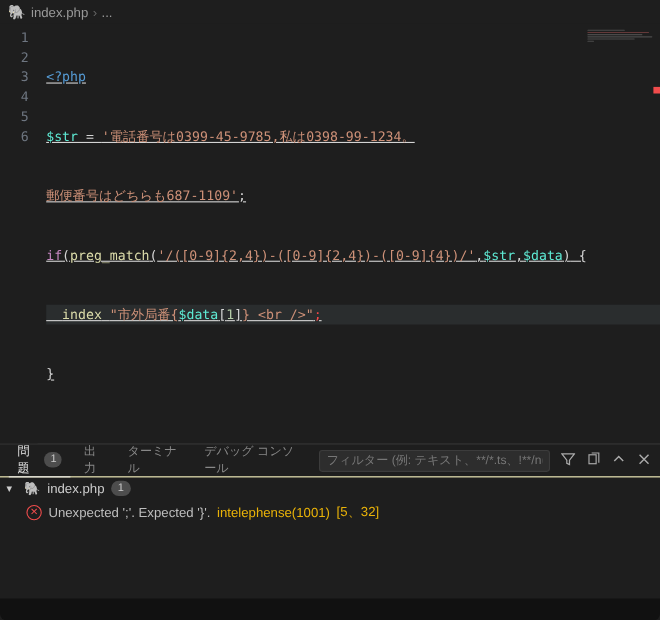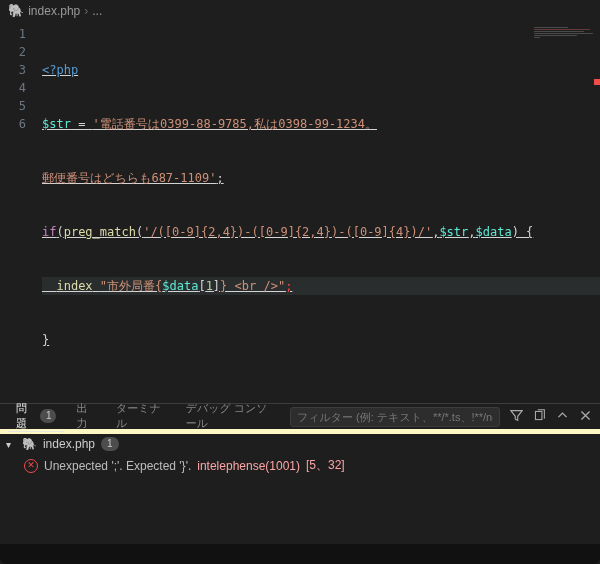--- a/index.html
+++ b/index.html
@@ -85,21 +85,21 @@
     height: 168px;
     display: flex;
     flex-direction: column;
   }
   .panel-tabs {
     display: flex;
     align-items: center;
     height: 30px;
     padding: 0 8px;
     gap: 4px;
-    border-bottom: 5px solid #fef9c3;
+    border-bottom: 1px solid #fef9c3;
   }
   .ptab {
     color: #888;
     padding: 0 8px;
     height: 30px;
     display: flex;
     align-items: center;
     gap: 6px;
     font-size: 11px;
     border-bottom: 1px solid transparent;
@@ -149,21 +149,21 @@
     padding: 3px 6px 3px 24px;
     color: #bdbdbd;
   }
   .err-icon {
     width: 14px; height: 14px; border-radius: 50%;
     border: 1.4px solid #f14c4c;
     display: inline-flex; align-items: center; justify-content: center;
     color: #f14c4c; font-size: 9px; line-height: 1;
     flex-shrink: 0;
   }
-  .err-meta { color: #fca5a5; }
+  .err-meta { color: #eab308; }
   .panel-statusbar {
     height: 20px;
     background: #111;
     border-radius: 0 0 6px 6px;
   }
 </style>
 </head>
 <body>
 
 <div class="breadcrumb">
@@ -177,21 +177,21 @@
   <div class="gutter">
     <div class="lineno">1</div>
     <div class="lineno">2</div>
     <div class="lineno">3</div>
     <div class="lineno">4</div>
     <div class="lineno">5</div>
     <div class="lineno">6</div>
   </div>
   <div class="codearea">
     <div class="codeline"><span class="tok-tag">&lt;?php</span></div>
-    <div class="codeline"><span class="tok-var">$str</span><span class="tok-punct"> = </span><span class="tok-str">'電話番号は0399-88-9785,私は0398-99-1234。</span></div>
+    <div class="codeline"><span class="tok-var">$str</span><span class="tok-punct"> = </span><span class="tok-str">'電話番号は0399-45-9785,私は0398-99-1234。</span></div>
     <div class="codeline"><span class="tok-str">郵便番号はどちらも687-1109'</span><span class="tok-punct">;</span></div>
     <div class="codeline"><span class="tok-kw">if</span><span class="tok-punct">(</span><span class="tok-func">preg_match</span><span class="tok-punct">(</span><span class="tok-str">'/([0-9]{2,4})-([0-9]{2,4})-([0-9]{4})/'</span><span class="tok-punct">,</span><span class="tok-var">$str</span><span class="tok-punct">,</span><span class="tok-var">$data</span><span class="tok-punct">)</span><span class="tok-punct"> {</span></div>
     <div class="codeline hl"><span>  </span><span class="tok-func">index</span><span> </span><span class="tok-str">"市外局番{</span><span class="tok-var">$data</span><span class="tok-punct">[</span><span class="tok-num">1</span><span class="tok-punct">]</span><span class="tok-str">} &lt;br /&gt;"</span><span class="tok-sq">;</span></div>
     <div class="codeline"><span class="tok-punct">}</span></div>
     <div class="minimap">
       <div></div><div></div><div></div><div></div><div></div><div></div>
     </div>
   </div>
   <div class="overview-ruler">
     <div class="ruler-mark" style="top:58px"></div>

